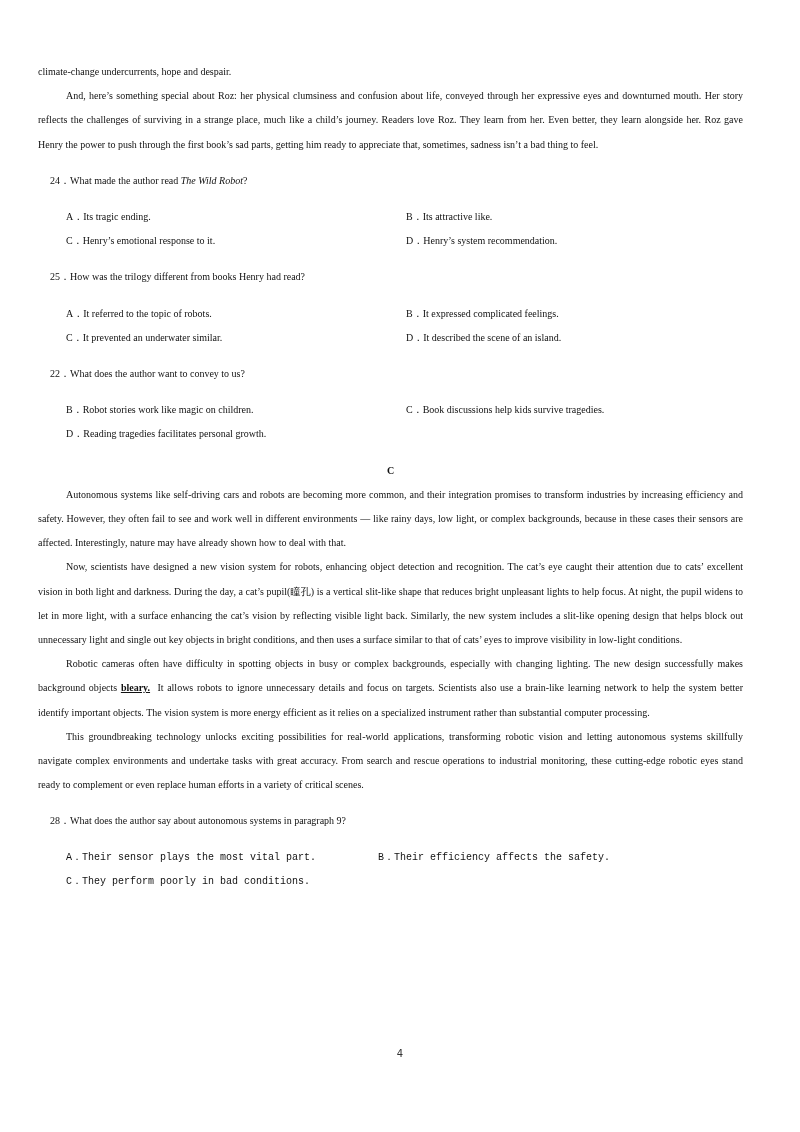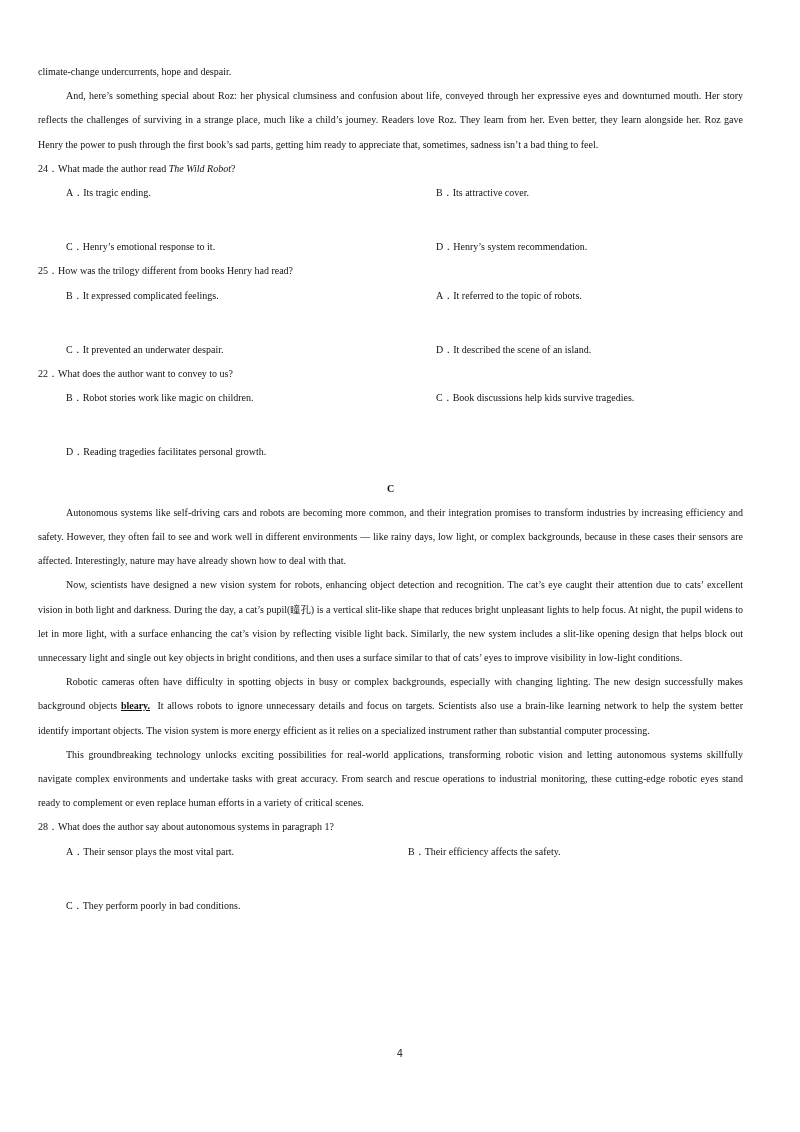--- a/index.html
+++ b/index.html
@@ -2,53 +2,53 @@
 <html><head>
 <meta charset="utf-8">
 <style>
   html, body { margin: 0; padding: 0; background: #ffffff; }
   body { width: 800px; height: 1132px; position: relative; overflow: hidden;
          font-family: "Liberation Serif", serif; color: #111; }
   .page { position: absolute; left: 38px; top: 60px; width: 705px;
           font-size: 10px; line-height: 24.2px; }
   p { margin: 0; text-align: justify; }
   .indent { text-indent: 28px; }
-  .q { margin: 0; }
-  .opts { display: grid; grid-template-columns: 340px 1fr; padding-left: 28px; gap: 30px; }
-  .opts.narrow { grid-template-columns: 312px 1fr; }
+  .q { margin: 12px; }
+  .opts { display: grid; grid-template-columns: 340px 1fr; padding-left: 28px; }
+  .opts.narrow { grid-template-columns: 312px 1fr; font-family: Liberation Mono, monospace; }
   .opt { white-space: nowrap; }
   .section { text-align: center; font-weight: bold; margin: 16px 0 0 0; }
   .vocab { font-weight: bold; text-decoration: underline; }
   .page-num { position: absolute; left: 0; width: 800px; top: 1048px; text-align: center;
               font-family: "DejaVu Sans", sans-serif; font-size: 10px; color: #333; }
   .gap-before-c { height: 12px; }
 </style>
 </head>
 <body>
 
 <div class="page">
   <p>climate-change undercurrents, hope and despair.</p>
   <p class="indent">And, here’s something special about Roz: her physical clumsiness and confusion about life, conveyed through her expressive eyes and downturned mouth. Her story reflects the challenges of surviving in a strange place, much like a child’s journey. Readers love Roz. They learn from her. Even better, they learn alongside her. Roz gave Henry the power to push through the first book’s sad parts, getting him ready to appreciate that, sometimes, sadness isn’t a bad thing to feel.</p>
 
   <div>
     <p class="q"><span>24．</span><span>What made the author read </span><i>The Wild Robot</i><span>?</span></p>
     <div class="opts">
       <span class="opt">A．Its tragic ending.</span>
-      <span class="opt">B．Its attractive cover.</span>
+      <span class="opt">B．Its attractive like.</span>
       <span class="opt">C．Henry’s emotional response to it.</span>
       <span class="opt">D．Henry’s system recommendation.</span>
     </div>
   </div>
 
   <div>
     <p class="q"><span>25．</span><span>How was the trilogy different from books Henry had read?</span></p>
     <div class="opts">
+      <span class="opt">A．It referred to the topic of robots.</span>
       <span class="opt">B．It expressed complicated feelings.</span>
-      <span class="opt">A．It referred to the topic of robots.</span>
-      <span class="opt">C．It prevented an underwater despair.</span>
+      <span class="opt">C．It prevented an underwater similar.</span>
       <span class="opt">D．It described the scene of an island.</span>
     </div>
   </div>
 
 
   <div>
     <p class="q"><span>22．</span><span>What does the author want to convey to us?</span></p>
     <div class="opts">
       <span class="opt">B．Robot stories work like magic on children.</span>
       <span class="opt">C．Book discussions help kids survive tragedies.</span>
@@ -58,21 +58,21 @@
 
   <div class="gap-before-c"></div>
   <p class="section" style="margin-top:0">C</p>
 
   <p class="indent">Autonomous systems like self-driving cars and robots are becoming more common, and their integration promises to transform industries by increasing efficiency and safety. However, they often fail to see and work well in different environments — like rainy days, low light, or complex backgrounds, because in these cases their sensors are affected. Interestingly, nature may have already shown how to deal with that.</p>
   <p class="indent">Now, scientists have designed a new vision system for robots, enhancing object detection and recognition. The cat’s eye caught their attention due to cats’ excellent vision in both light and darkness. During the day, a cat’s pupil(瞳孔) is a vertical slit-like shape that reduces bright unpleasant lights to help focus. At night, the pupil widens to let in more light, with a surface enhancing the cat’s vision by reflecting visible light back. Similarly, the new system includes a slit-like opening design that helps block out unnecessary light and single out key objects in bright conditions, and then uses a surface similar to that of cats’ eyes to improve visibility in low-light conditions.</p>
   <p class="indent"><span>Robotic cameras often have difficulty in spotting objects in busy or complex backgrounds, especially with changing lighting. The new design successfully makes background objects </span><span class="vocab">bleary.</span><span style="white-space:pre-wrap">  It allows robots to ignore unnecessary details and focus on targets. Scientists also use a brain-like learning network to help the system better identify important objects. The vision system is more energy efficient as it relies on a specialized instrument rather than substantial computer processing.</span></p>
   <p class="indent">This groundbreaking technology unlocks exciting possibilities for real-world applications, transforming robotic vision and letting autonomous systems skillfully navigate complex environments and undertake tasks with great accuracy. From search and rescue operations to industrial monitoring, these cutting-edge robotic eyes stand ready to complement or even replace human efforts in a variety of critical scenes.</p>
 
   <div>
-    <p class="q"><span>28．</span><span>What does the author say about autonomous systems in paragraph 1?</span></p>
+    <p class="q"><span>28．</span><span>What does the author say about autonomous systems in paragraph 9?</span></p>
     <div class="opts narrow">
       <span class="opt">A．Their sensor plays the most vital part.</span>
       <span class="opt">B．Their efficiency affects the safety.</span>
       <span class="opt">C．They perform poorly in bad conditions.</span>
     </div>
   </div>
 </div>
 
 <div class="page-num">4</div>
 

